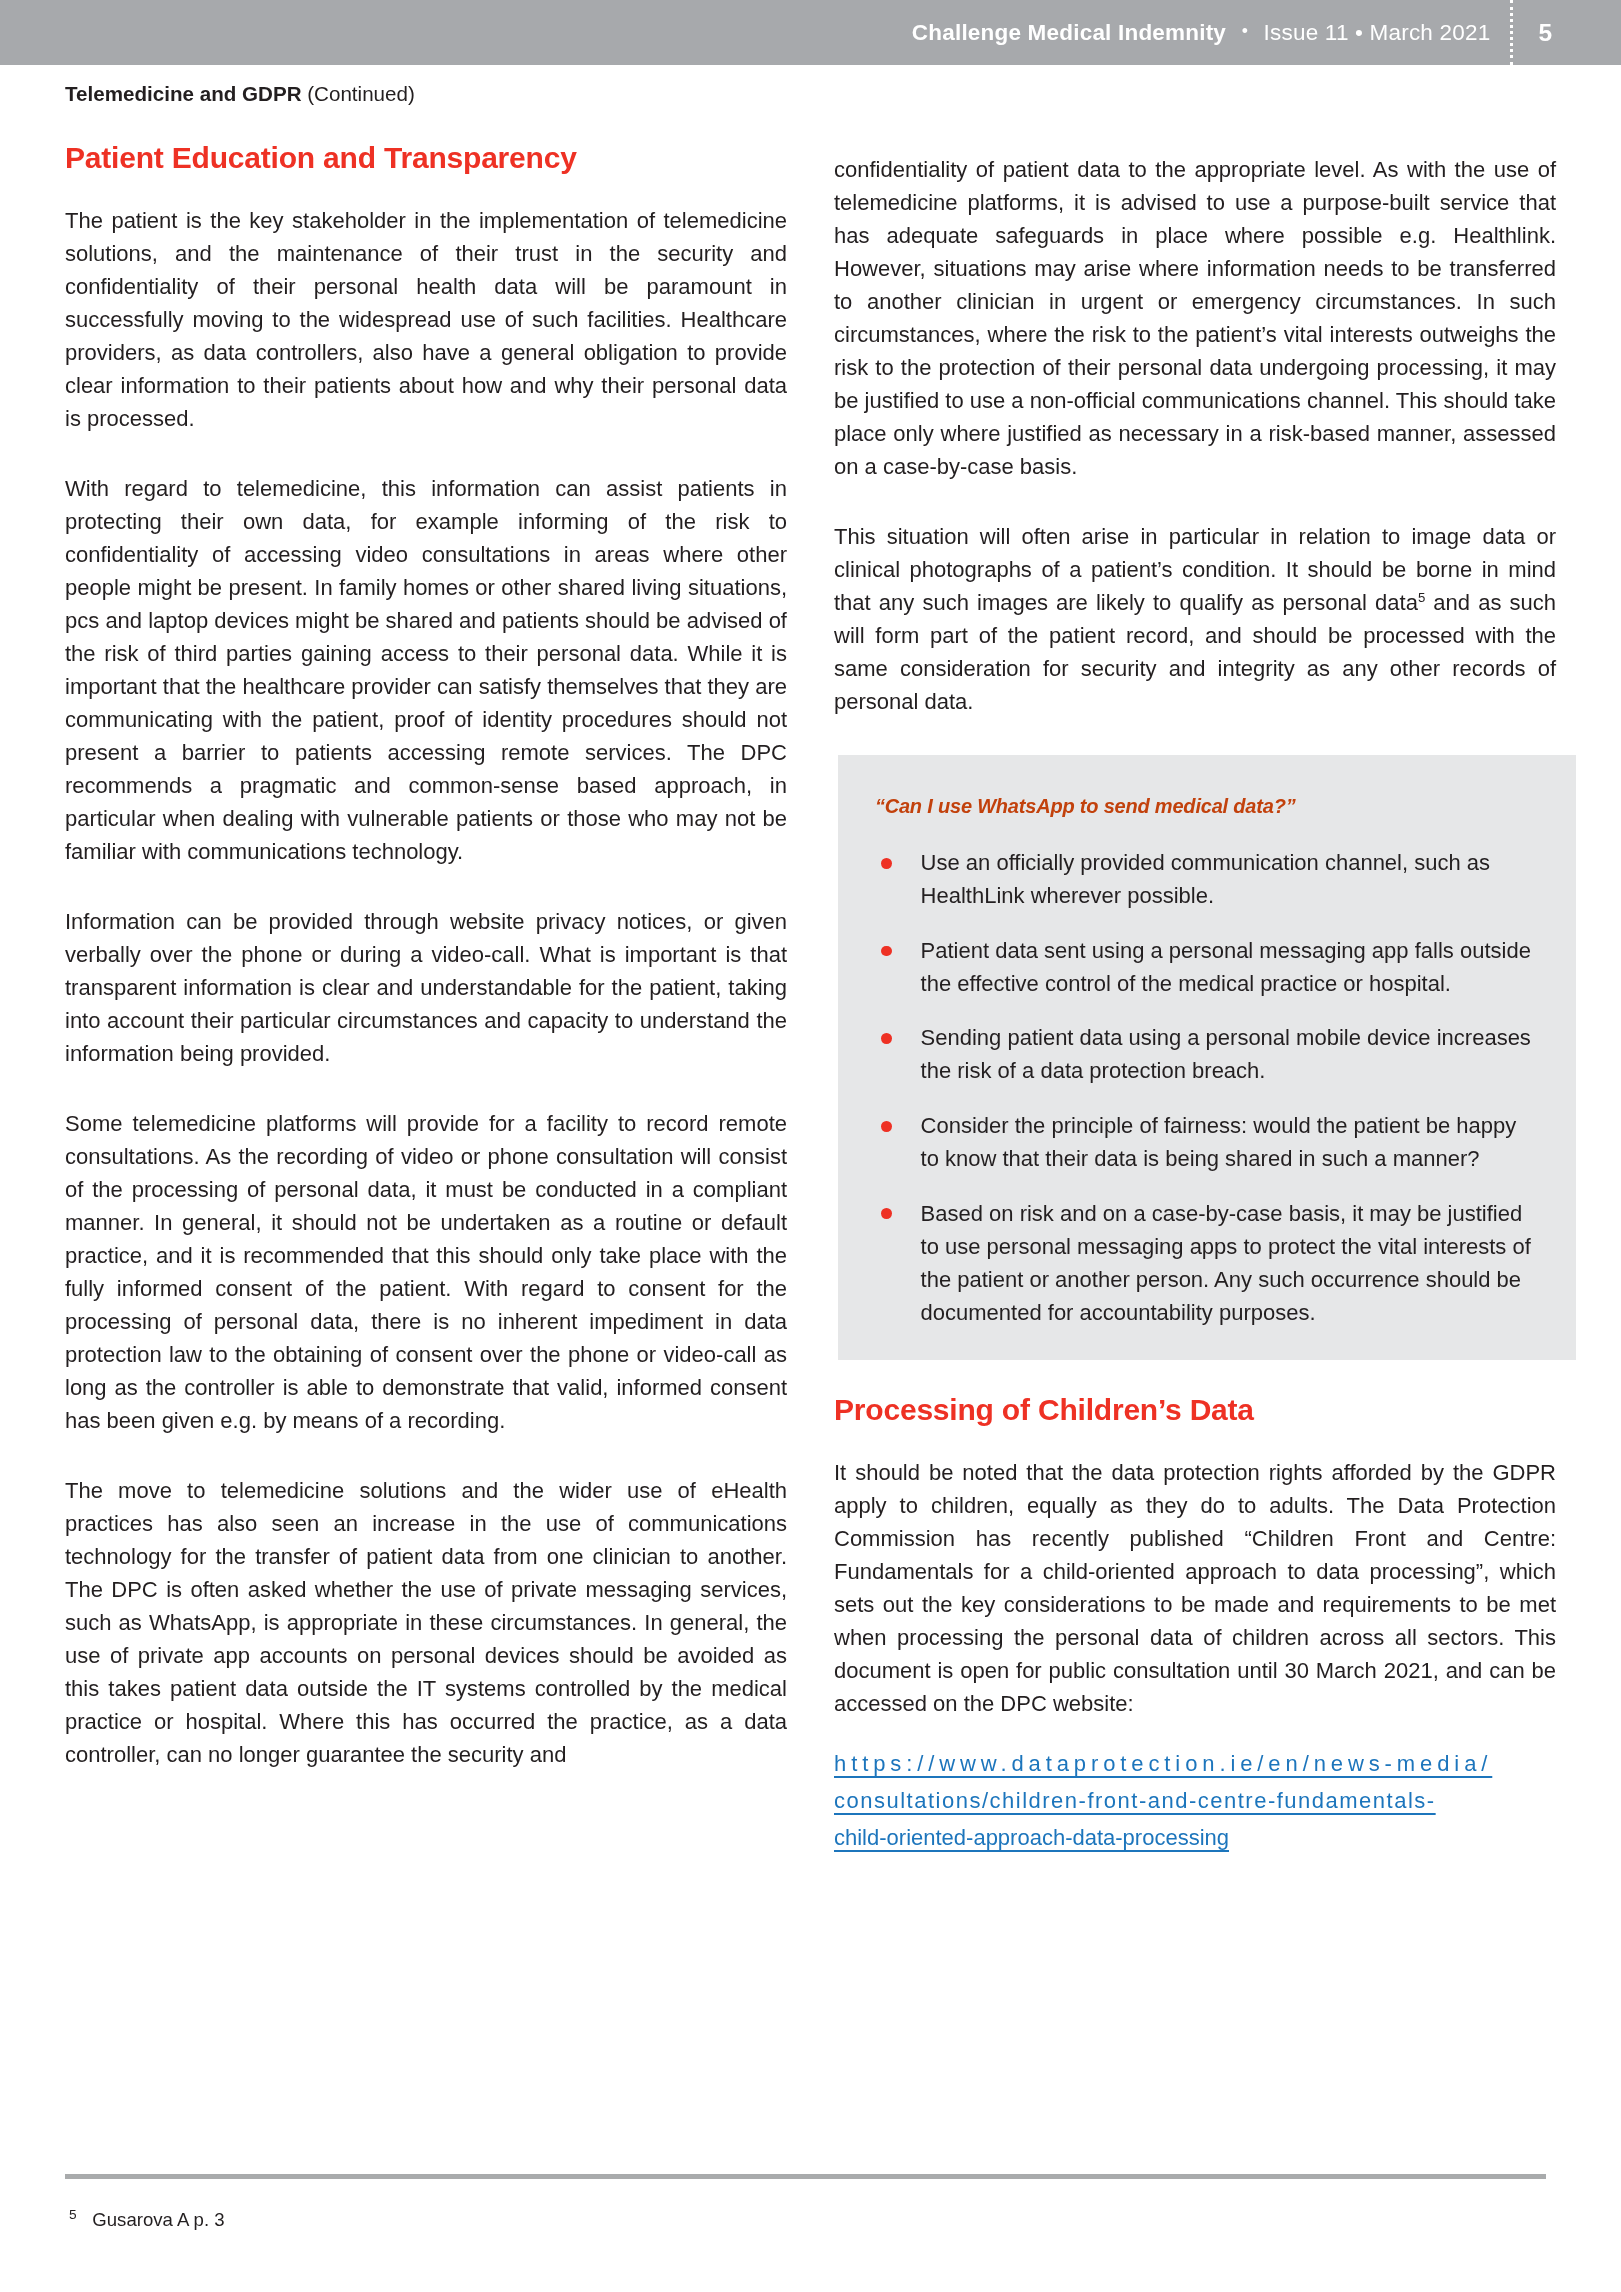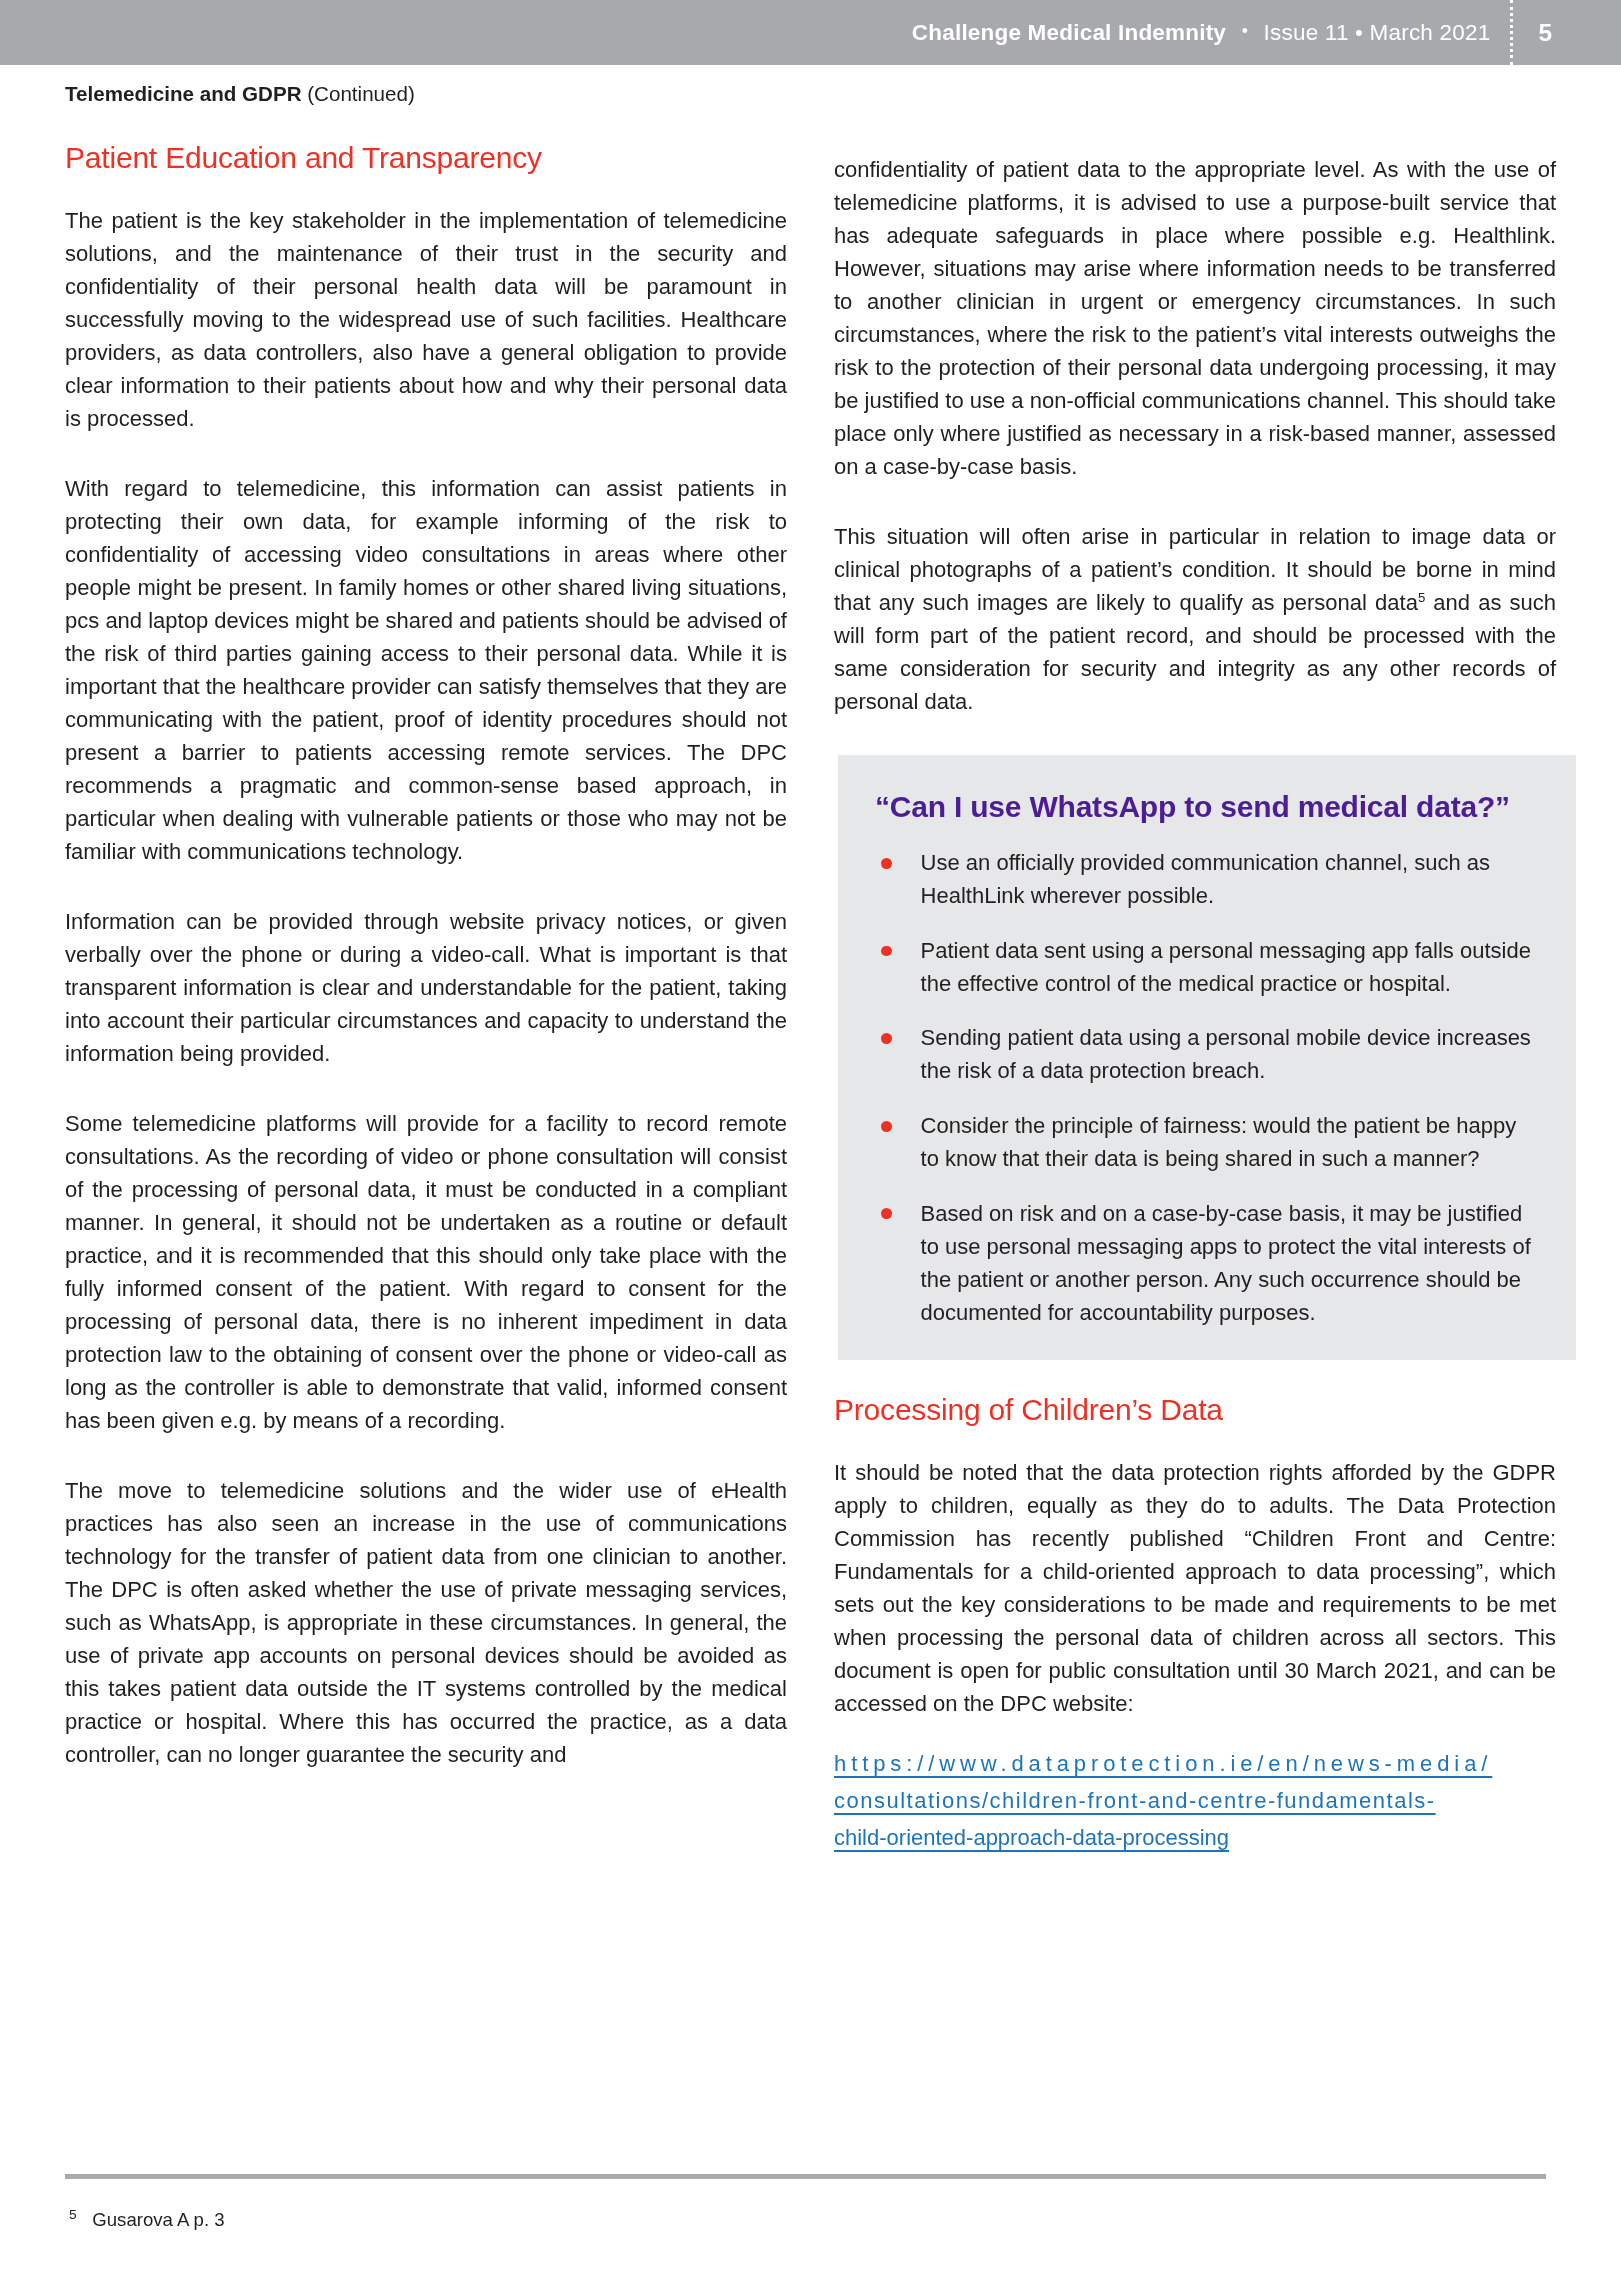--- a/index.html
+++ b/index.html
@@ -29,34 +29,34 @@
   .continued{position:absolute;top:82px;left:65px;font-size:20.6px;}
   .c-bold{font-weight:bold;}
   
   .content{position:absolute;top:137px;left:65px;display:flex;gap:47px;}
   .col{width:722px;}
   .col p{
     font-size:22px;line-height:33px;text-align:justify;
     margin:0 0 37px 0;
   }
   .red-heading{
-    color:#ee3124;font-size:30px;line-height:41px;font-weight:normal;
+    color:#ee3124;font-size:30px;line-height:41px;font-weight:bold;
     margin:0 0 25.5px 0;letter-spacing:-0.2px;
   }
   .h2-later{margin-top:29px;}
   .col.right{padding-top:15.7px;}
   sup.fn{font-size:60%;vertical-align:super;line-height:0;}
   
   .callout{
     background:#e6e7e8;margin:2px -19.6px 0 3.9px;
     padding:31px 41px 9.8px 37px;box-sizing:border-box;
   }
   .callout-title{
-    color:#4c1d95;font-size:30px;line-height:41px;font-weight:bold;
-    margin:0 0 19.6px 0;padding-left:14.7px;text-indent:-14.7px;letter-spacing:-0.2px;
+    color:#c2410c;font-size:20px;line-height:41px;font-weight:bold;
+    margin:0 0 19.6px 0;padding-left:14.7px;text-indent:-14.7px;letter-spacing:-0.2px;font-style:italic;
   }
   .callout ul{list-style:none;margin:0;padding:0;}
   .callout li{display:flex;margin:0 0 21.6px 0;}
   .dot{
     flex:none;width:10.8px;height:10.8px;border-radius:50%;background:#ee3124;
     margin:11.8px 0 0 5.9px;
   }
   .li-text{
     font-size:22px;line-height:33px;text-align:left;margin-left:29px;
   }

